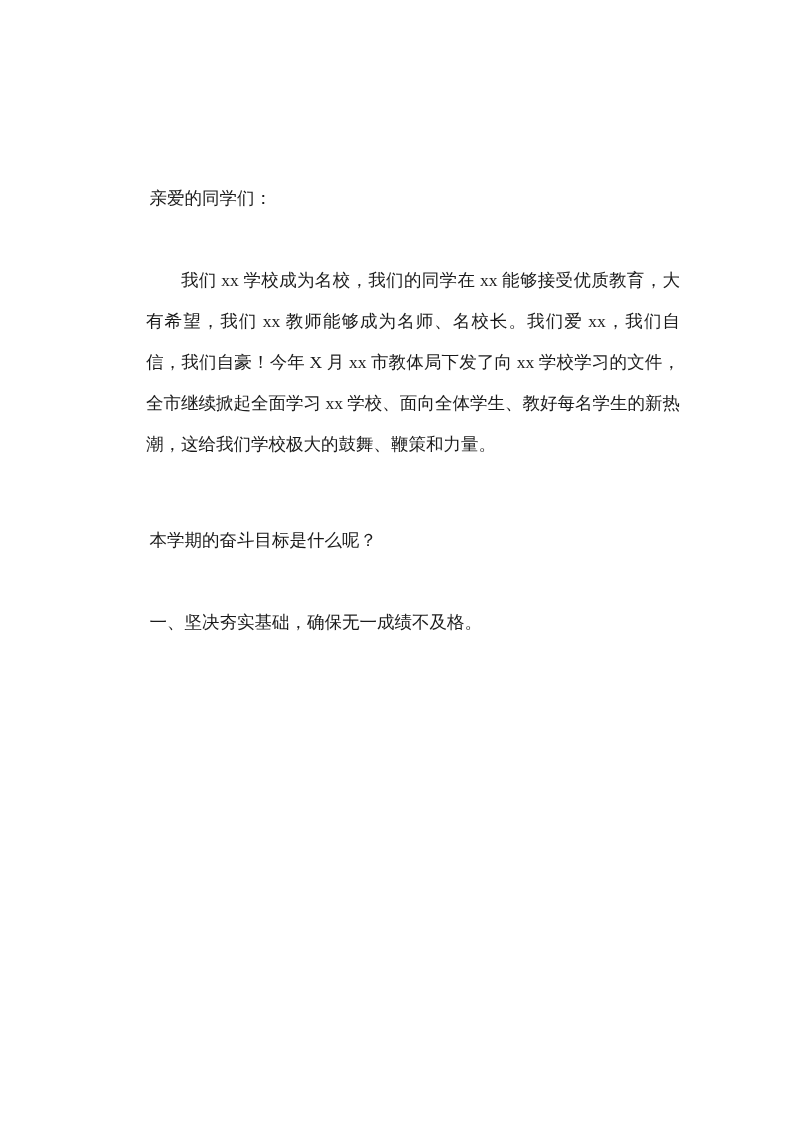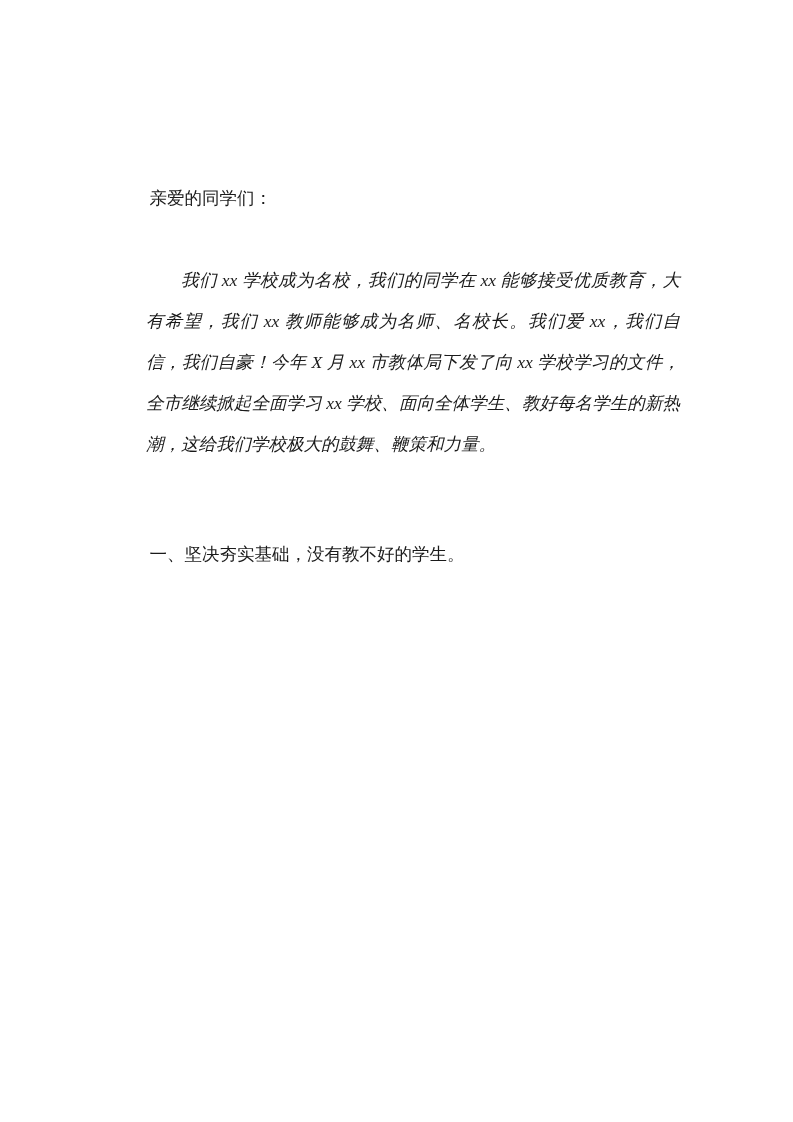--- a/index.html
+++ b/index.html
@@ -26,21 +26,20 @@
     font-size: 17.5px;
     line-height: 41px;
     text-align: justify;
     text-justify: inter-ideograph;
   }
   .para-ind {
     margin: 0 0 27px 0;
     text-indent: 2em;
     text-align: justify;
     text-justify: inter-ideograph;
-    font-style: italic;
   }
   .para-noind {
     margin: 0 0 27px 0;
     text-indent: 0.2em;
     text-align: justify;
     text-justify: inter-ideograph;
   }
   .gap-1 { height: 14px; }
 </style>
 </head>
@@ -53,22 +52,23 @@
 
     <div class="gap-1"></div>
 
     <p class="para-ind">我们 xx 学校成为名校，我们的同学在 xx 能够接受优质教育，大有希望，我们 xx 教师能够成为名师、名校长。我们爱 xx，我们自信，我们自豪！今年 X 月 xx 市教体局下发了向 xx 学校学习的文件，全市继续掀起全面学习 xx 学校、面向全体学生、教好每名学生的新热潮，这给我们学校极大的鼓舞、鞭策和力量。</p>
 
     <div class="gap-1"></div>
 
 
     <div class="gap-1"></div>
 
+    <p class="para-noind">本学期的奋斗目标是什么呢？</p>
 
     <div class="gap-1"></div>
 
-    <p class="para-noind">一、坚决夯实基础，没有教不好的学生。</p>
+    <p class="para-noind">一、坚决夯实基础，确保无一成绩不及格。</p>
 
     <div class="gap-1"></div>
 
 
   </div>
 </div>
 
 </body></html>

